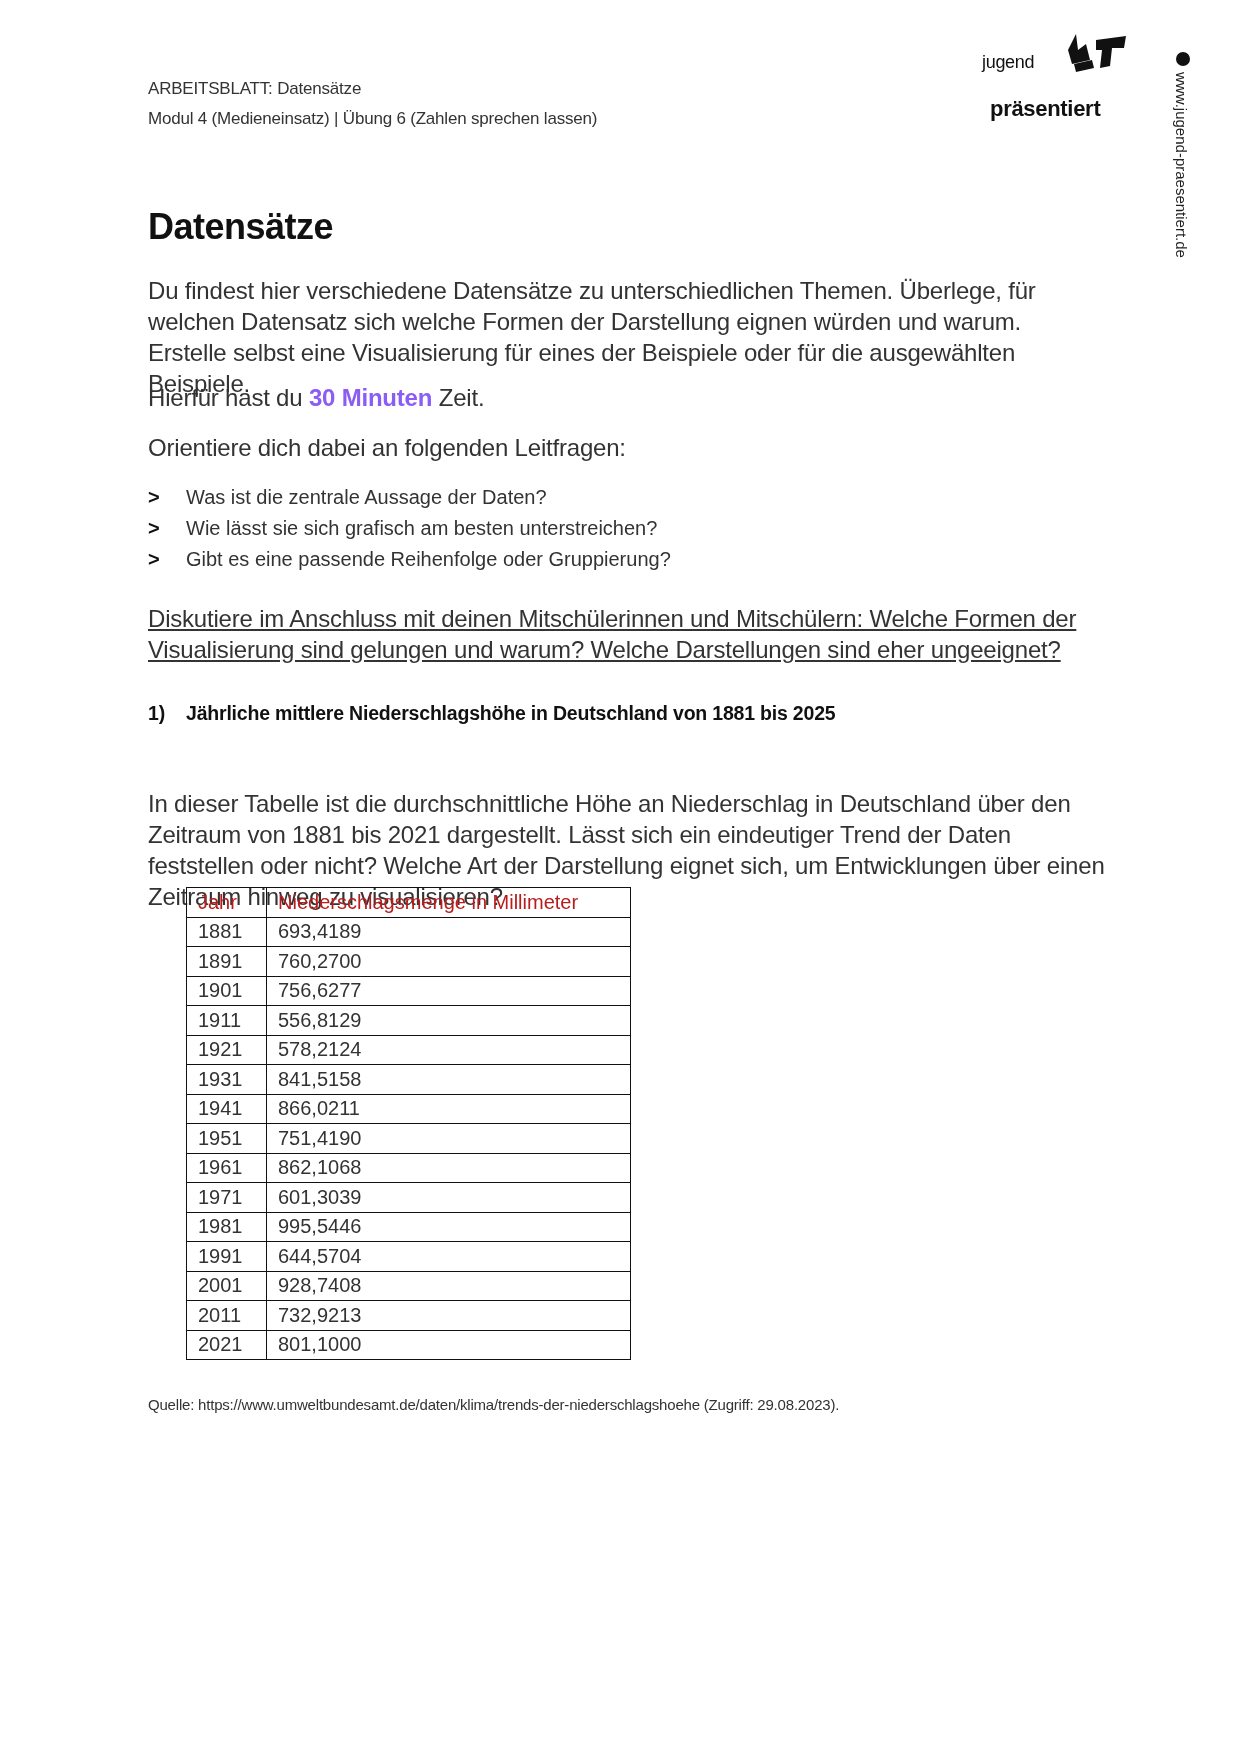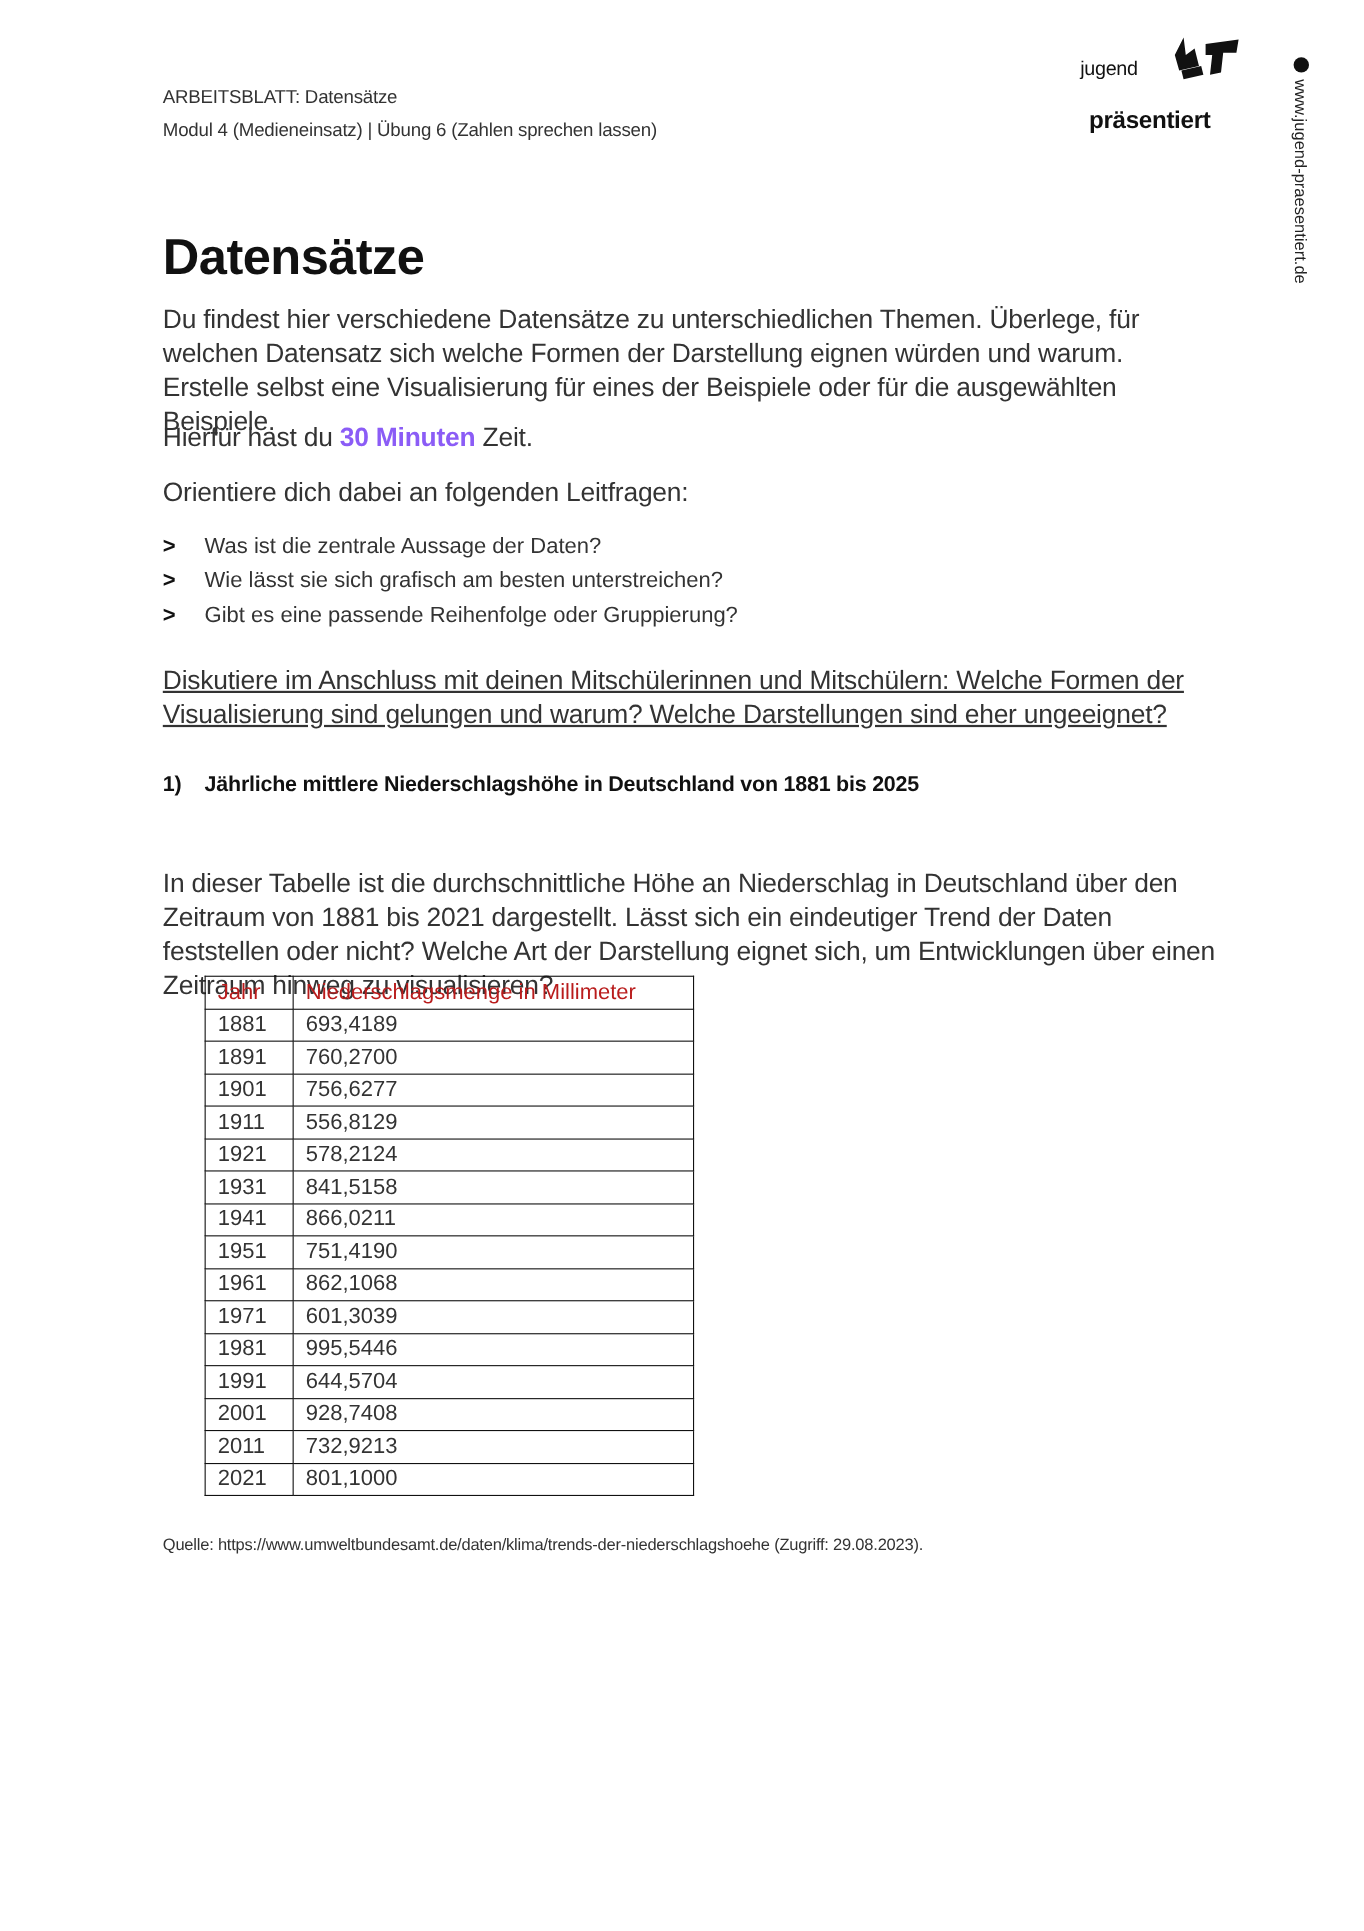--- a/index.html
+++ b/index.html
@@ -11,21 +11,21 @@
     .logo { position: absolute; left: 982px; top: 30px; width: 150px; height: 72px; }
     .logo .jugend { position: absolute; left: 0; top: 22px; font-size: 18px; color: #111; letter-spacing: -0.3px; }
     .logo .praes { position: absolute; left: 8px; top: 46px; font-size: 22px; font-weight: bold; color: #111; letter-spacing: -0.3px; margin-top: 20px; }
     .logo svg { position: absolute; left: 84px; top: 0; }
     .side-url { position: absolute; left: 1172px; top: 52px; width: 24px; height: 230px; }
     .side-url .globe { position: absolute; left: 4px; top: 0; width: 14px; height: 14px; border-radius: 50%; background: #111; }
     .side-url .url-text {
       position: absolute; left: 18px; top: 20px; transform-origin: 0 0; transform: rotate(90deg);
       font-size: 15px; color: #222; white-space: nowrap;
     }
-    .title { position: absolute; left: 148px; top: 206px; font-size: 46px; font-weight: bold; color: #111; letter-spacing: -0.5px; margin: 0; }
+    .title { position: absolute; left: 148px; top: 206px; font-size: 36px; font-weight: bold; color: #111; letter-spacing: -0.5px; margin: 0; }
     .p { position: absolute; left: 148px; font-size: 24px; line-height: 31px; color: #333; margin: 0; width: 940px; letter-spacing: -0.2px; }
     .p b { color: #8b5cf6; }
     .bullets { position: absolute; left: 148px; top: 482px; margin: 0; padding: 0; list-style: none; font-size: 20px; line-height: 31px; color: #333; }
     .bullets li { display: flex; }
     .bullets .arrow { width: 38px; font-weight: bold; color: #111; }
     .section-title { position: absolute; left: 148px; top: 702px; font-size: 19.5px; font-weight: bold; color: #111; margin: 0; letter-spacing: -0.2px; }
     .section-title .num { display: inline-block; width: 38px; }
     table.data { position: absolute; left: 186px; top: 887px; border-collapse: collapse; font-size: 20px; color: #333; }
     table.data th, table.data td { border: 1.5px solid #111; padding: 0 0 0 11px; height: 28.5px; text-align: left; font-weight: normal; }
     table.data th { color: #b91c1c; }

